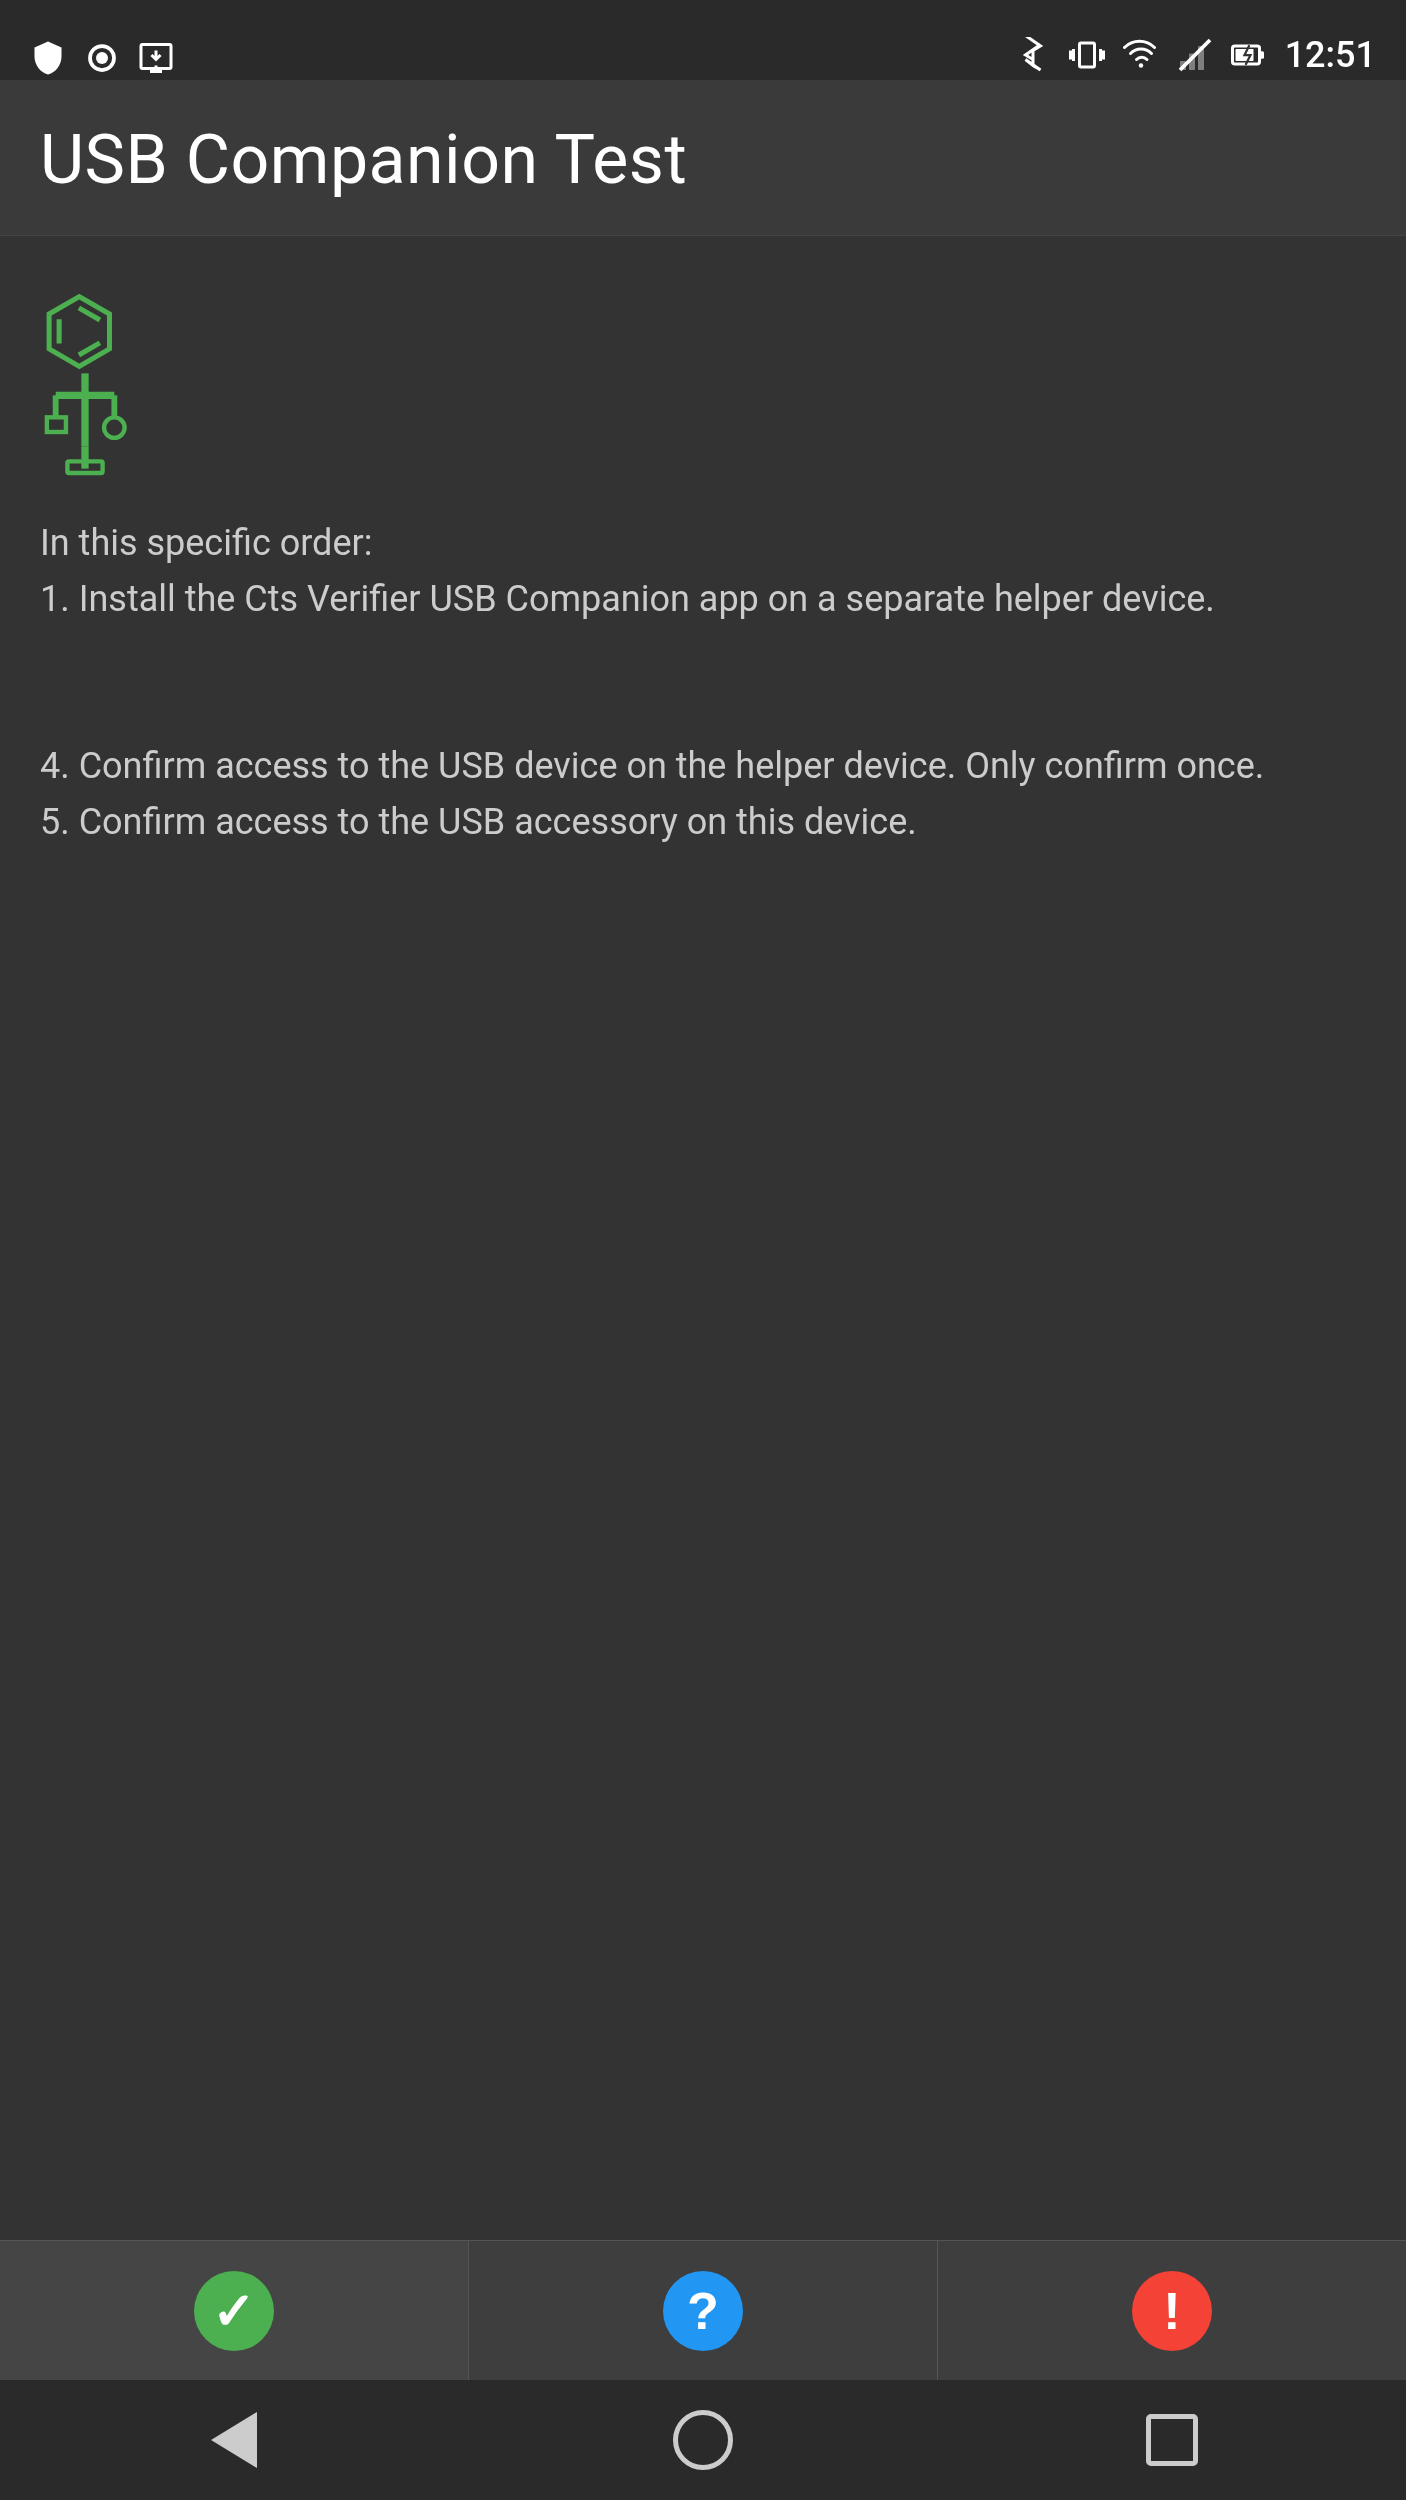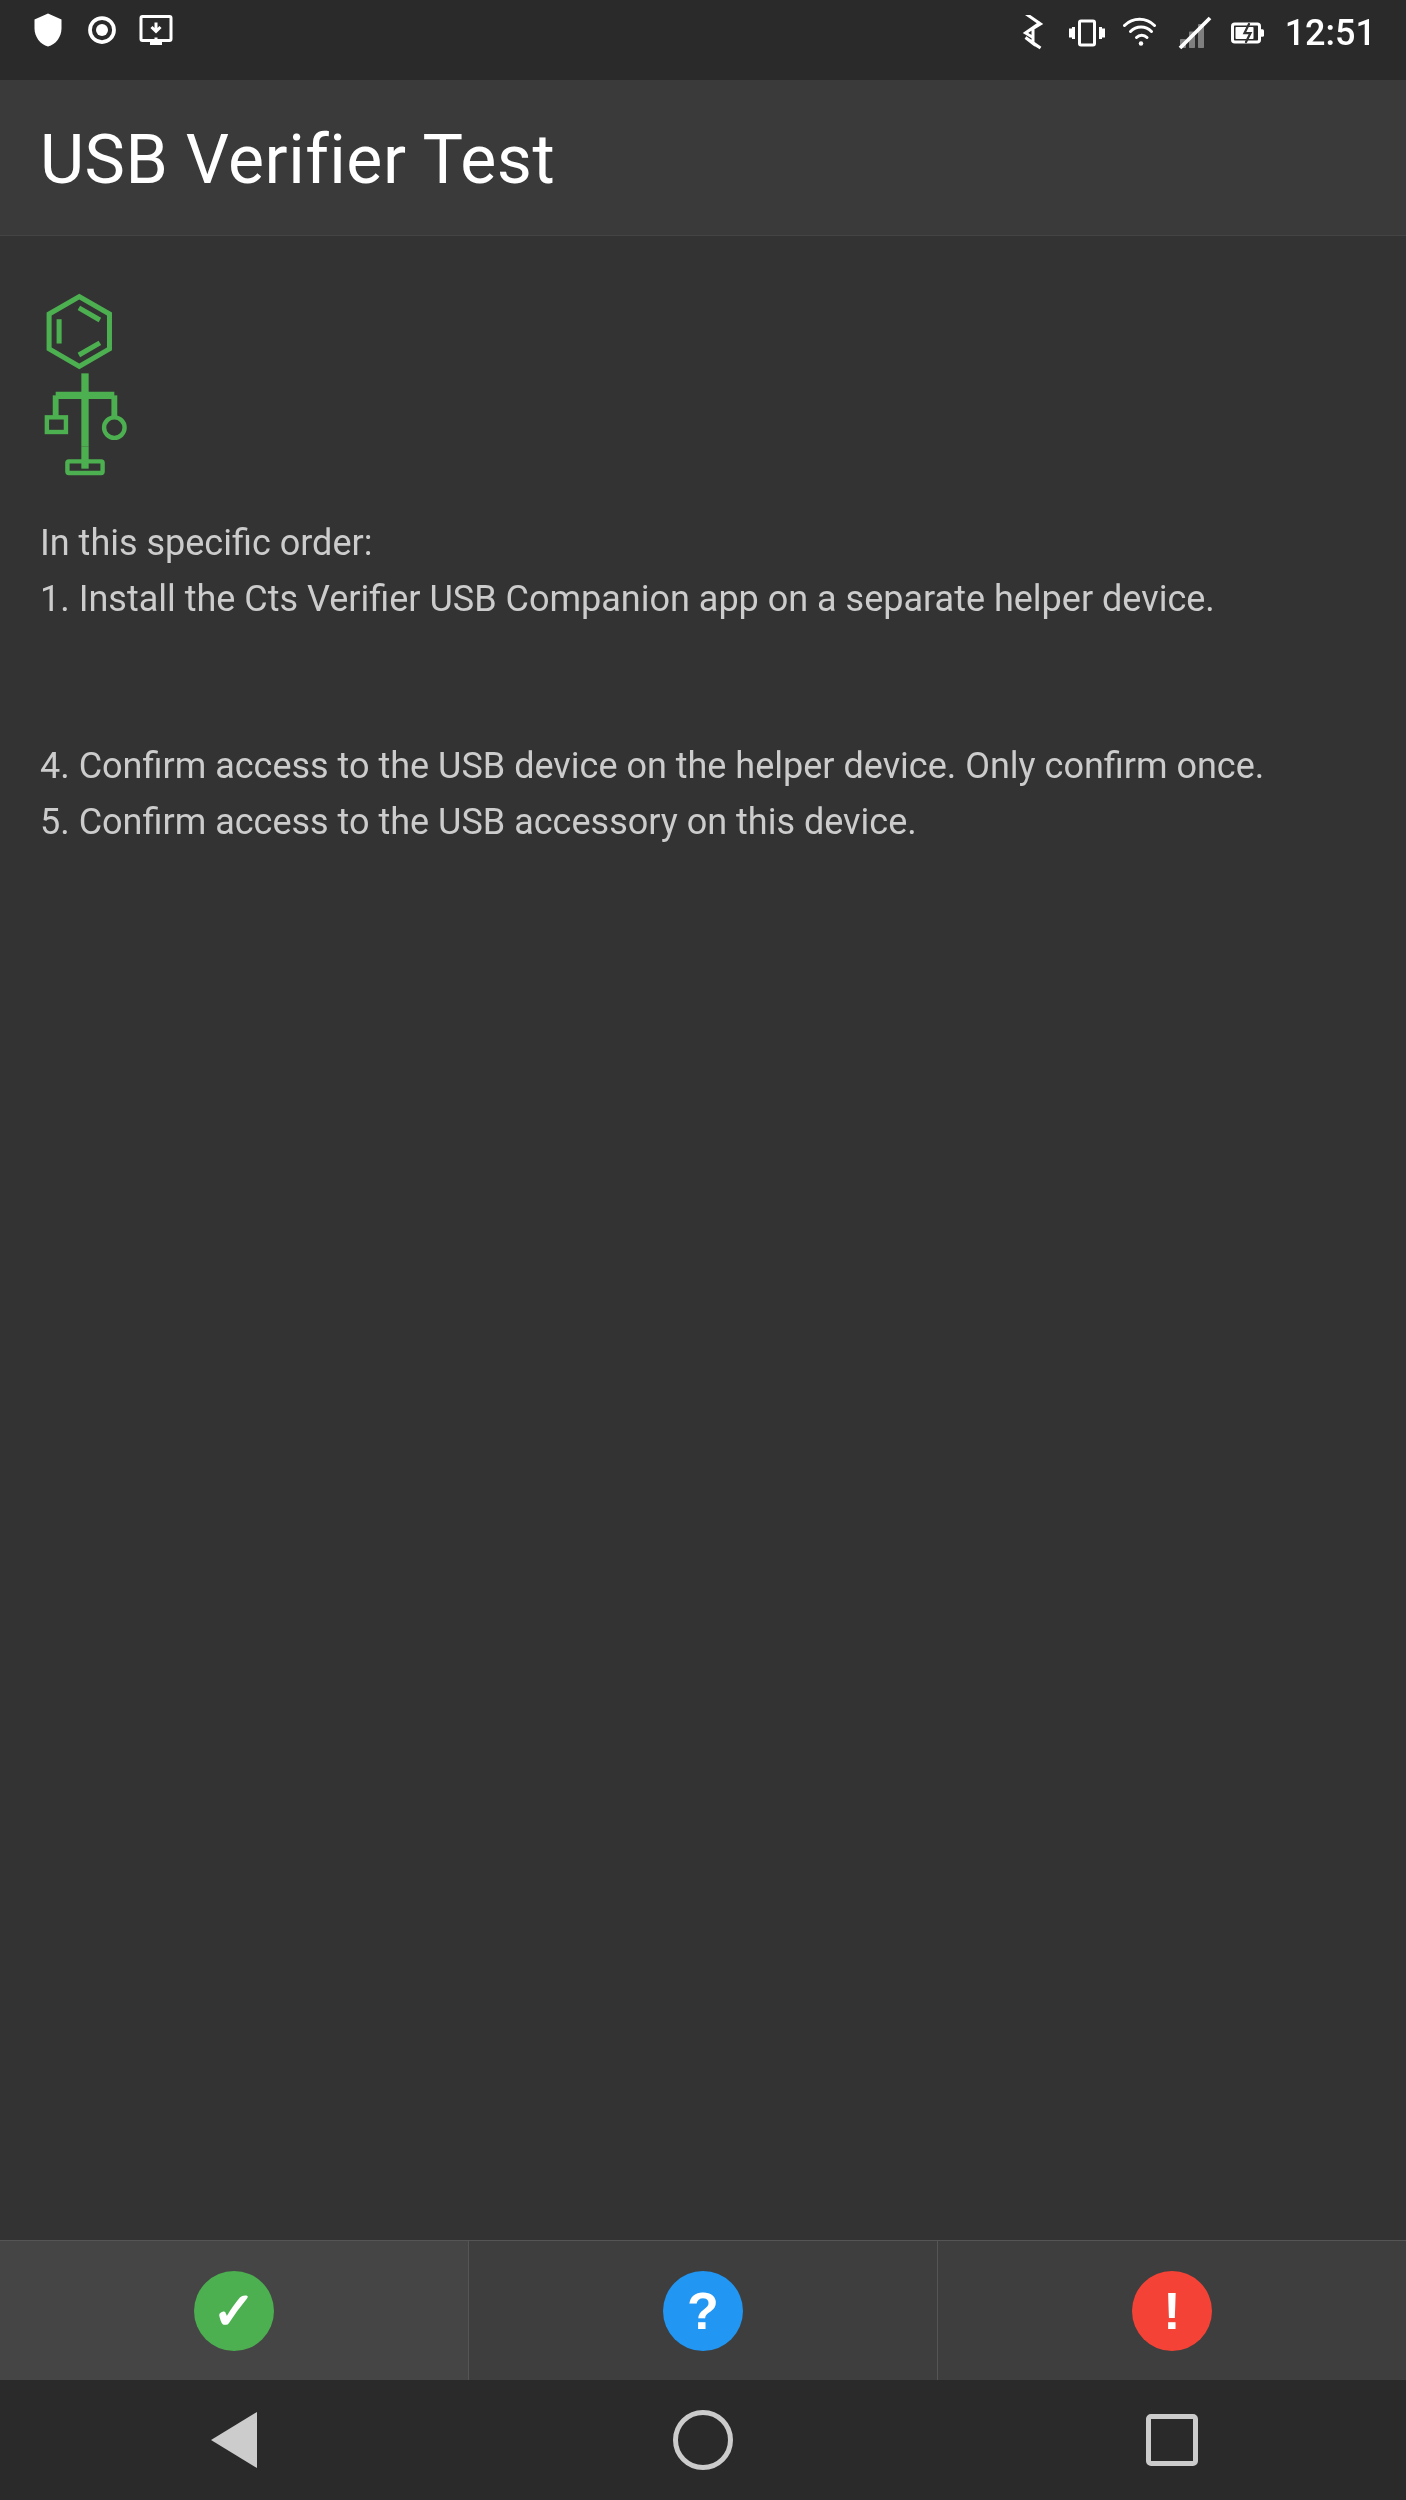--- a/index.html
+++ b/index.html
@@ -18,23 +18,23 @@
       flex-direction: column;
       overflow: hidden;
     }
 
     
     .status-bar {
       width: 100%;
       height: 80px;
       background-color: #2a2a2a;
       display: flex;
-      align-items: flex-start;
+      align-items: flex-end;
       justify-content: space-between;
-      padding: 12px 30px;
+      padding: 4px 30px;
       gap: 10px;
     }
 
     .status-bar-left {
       display: flex;
       align-items: center;
       gap: 18px;
     }
 
     .status-bar-right {
@@ -252,21 +252,21 @@
       <rect x="3" y="8" width="12" height="8" rx="0.5" fill="#ffffff"></rect>
       <rect x="19" y="9.5" width="3" height="5" rx="1" fill="#ffffff"></rect>
       <path d="M12 6l-3 6h4l-3 6" stroke="#333" stroke-width="1.5" fill="none" stroke-linecap="round"></path>
     </svg>
 
     <span class="status-time">12:51</span>
   </div>
 </div>
 
 <div class="app-header">
-  <h1 class="app-title">USB Verifier Test</h1>
+  <h1 class="app-title">USB Companion Test</h1>
 </div>
 
 <div class="main-content">
 
   <div class="usb-icon-container">
     <span class="usb-icon">⌬</span>
     <svg width="90" height="110" viewBox="0 0 60 75" style="display:block; margin-top:-10px;">
 
       <line x1="30" y1="5" x2="30" y2="55" stroke="#4caf50" stroke-width="5"></line>
 

